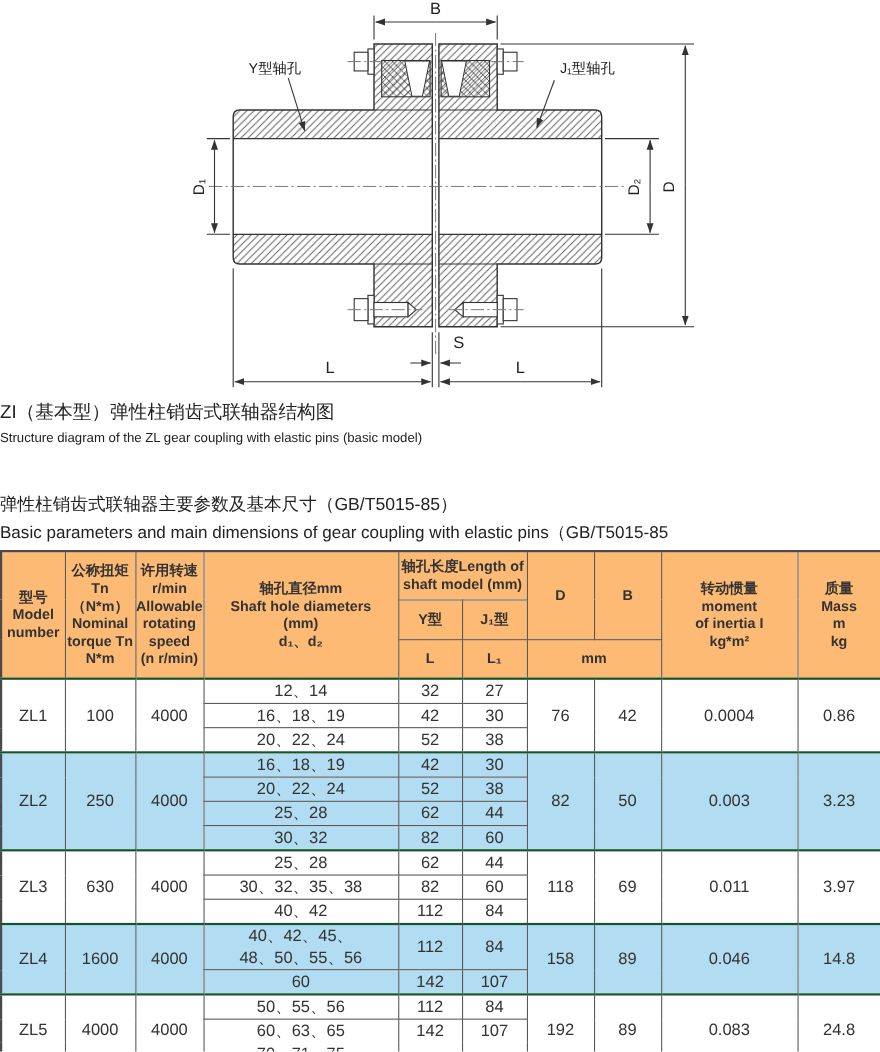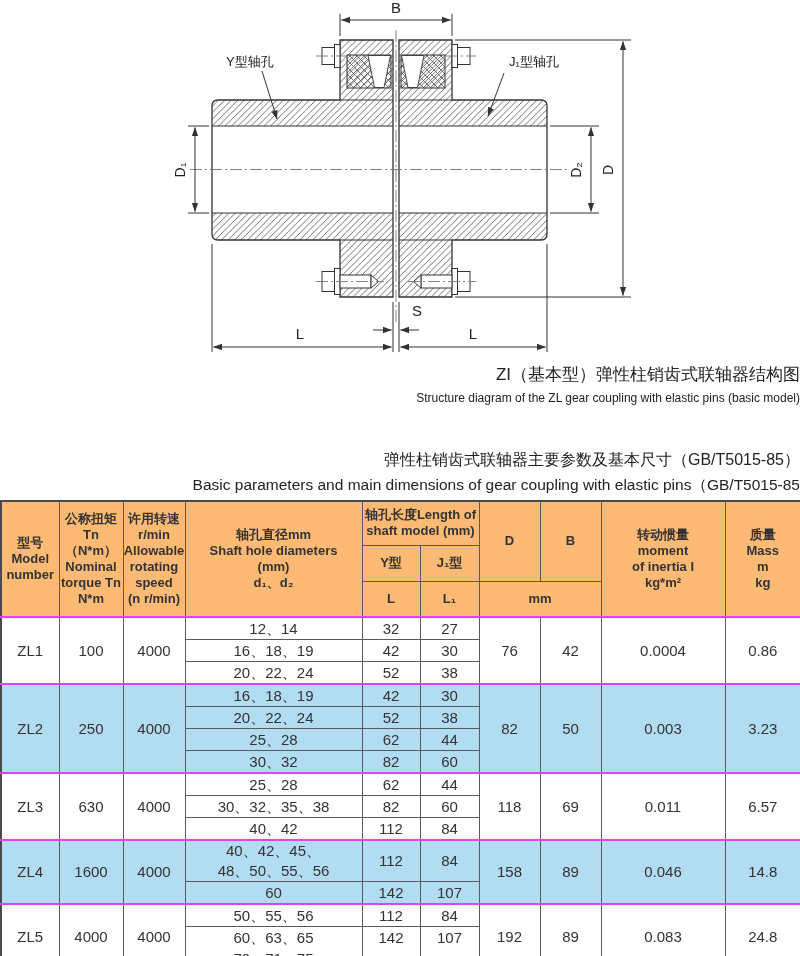--- a/index.html
+++ b/index.html
@@ -1,33 +1,33 @@
 <!DOCTYPE html>
 <html><head>
 <meta charset="utf-8">
 <style>
   html,body { margin:0; padding:0; width:800px; height:956px; background:#fff; overflow:hidden;
               font-family:"Liberation Sans","DejaVu Sans",sans-serif; color:#333; }
   .drawing-wrap { width:800px; height:356px; }
   svg text { font-family:"Liberation Sans","DejaVu Sans",sans-serif; fill:#222; }
-  .cap { text-align:right; color:#222; }
+  .cap { text-align:left; color:#222; }
   .cap-cn { margin-top:8px;  font-size:17px; line-height:22px; }
   .cap-en { margin-top:2px;  font-size:12px; line-height:21px; }
   .ttl-cn { margin-top:40px; font-size:16px; line-height:22px; }
   .ttl-en { margin-top:3px;  font-size:15.5px; line-height:21px; }
   table.params { border-collapse:collapse; table-layout:fixed; width:798px; margin:5px auto 0 auto;
                  border:2px solid #4a4a4a; }
   .params th, .params td { border:1px solid #5a5a5a; padding:0; font-weight:normal; color:#333;
                            vertical-align:middle; text-align:center; white-space:pre-line; overflow:hidden; }
   .params thead th { background:#fdba74; font-size:13px; line-height:16px;font-weight:bold; }
   .params tbody td { font-size:15px; line-height:20px; height:21px; background:#fff; }
   .al  { text-align:left; padding-left:5px; }
   .dcol{ text-align:left; padding-left:12px;margin-left:21px; }
   tr.blue td { background:#b2dcf1; }
-  tr.gs td { border-top:2px solid #d946ef; }
+  tr.gs td { border-top:2px solid #14532d; }
   tr.presep td { border-bottom-width:0; }
   tr.nosep  td { border-top-width:0; }
   .h1 { height:44px; } .h2 { height:36px; } .h3 { height:36px; }
 </style>
 </head>
 <body>
 
 <div class="drawing-wrap">
 <svg width="800" height="356" viewBox="0 0 800 356">
   <defs>
@@ -241,21 +241,21 @@
     <tr class="gs">
       <td rowspan="3">ZL3</td>
       <td rowspan="3">630</td>
       <td rowspan="3">4000</td>
       <td class="dcol">25、28</td>
       <td>62</td>
       <td>44</td>
       <td rowspan="3">118</td>
       <td rowspan="3">69</td>
       <td rowspan="3">0.011</td>
-      <td rowspan="3">6.57</td>
+      <td rowspan="3">3.97</td>
     </tr>
     <tr>
       <td class="dcol">30、32、35、38</td>
       <td>82</td>
       <td>60</td>
     </tr>
     <tr>
       <td class="dcol">40、42</td>
       <td>112</td>
       <td>84</td>

